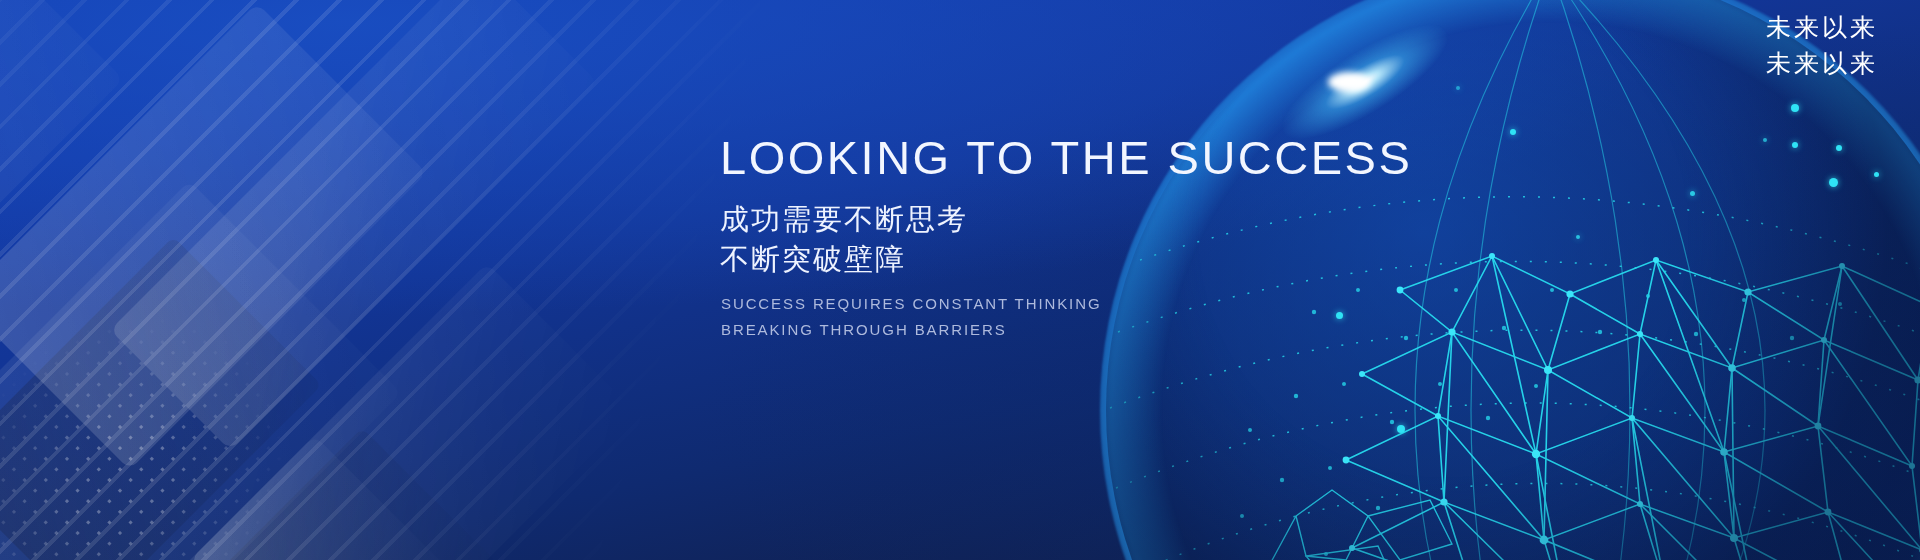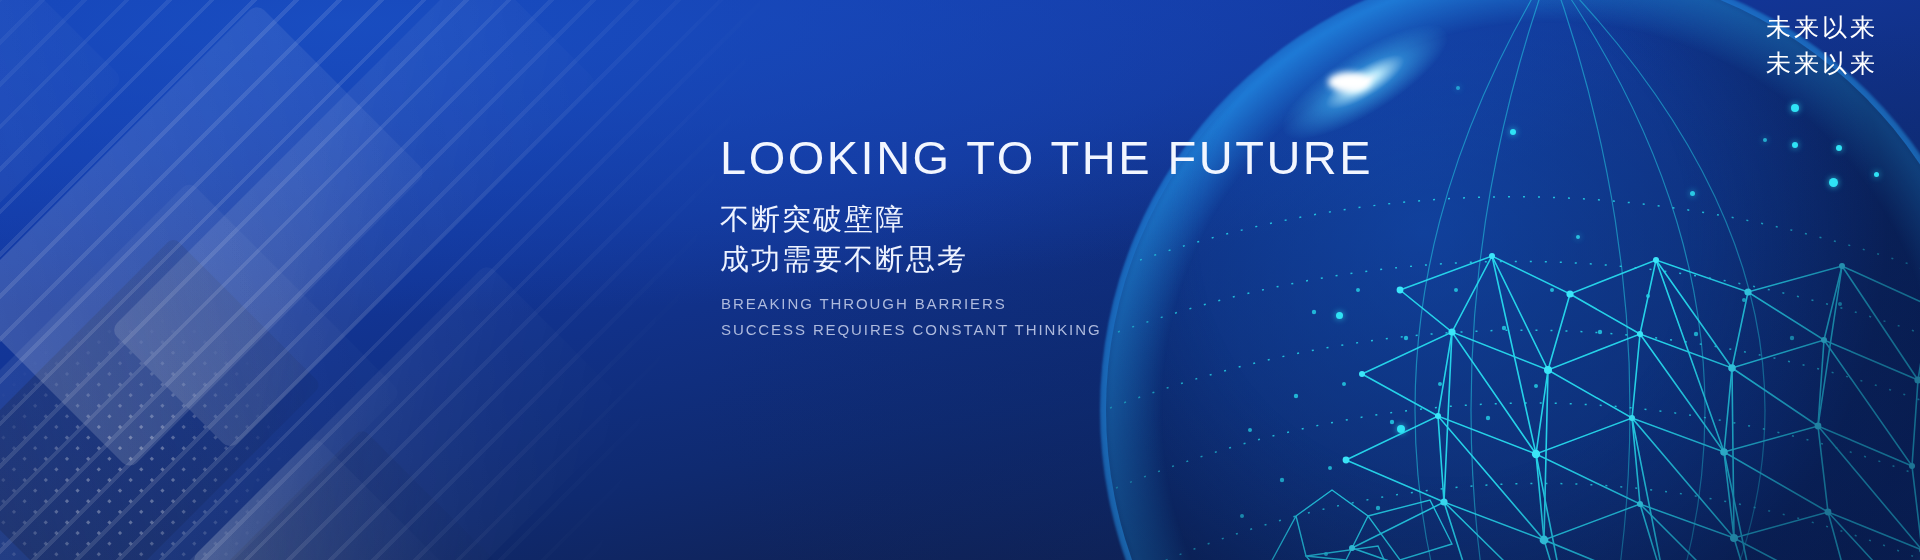--- a/index.html
+++ b/index.html
@@ -239,28 +239,28 @@
     <span style="left:1792px;top:142px;width:6px;height:6px;"></span>
     <span style="left:1836px;top:145px;width:6px;height:6px;"></span>
     <span style="left:1829px;top:178px;width:9px;height:9px;"></span>
     <span style="left:1874px;top:172px;width:5px;height:5px;"></span>
     <span style="left:1690px;top:191px;width:5px;height:5px;opacity:.85"></span>
     <span style="left:1397px;top:425px;width:8px;height:8px;"></span>
     <span style="left:1456px;top:86px;width:4px;height:4px;opacity:.6"></span>
   </div>
 
   <div class="copy">
-    <div class="h2">LOOKING TO THE FUTURE</div>
+    <div class="h2">LOOKING TO THE SUCCESS</div>
     <div class="sub">
+      <div>成功需要不断思考</div>
       <div>不断突破壁障</div>
-      <div>成功需要不断思考</div>
     </div>
     <div class="fine">
+      <div>SUCCESS REQUIRES CONSTANT THINKING</div>
       <div>BREAKING THROUGH BARRIERS</div>
-      <div>SUCCESS REQUIRES CONSTANT THINKING</div>
     </div>
   </div>
 
   <div class="corner">
     <div>未来以来</div>
     <div>未来以来</div>
   </div>
 
 </div>
 

